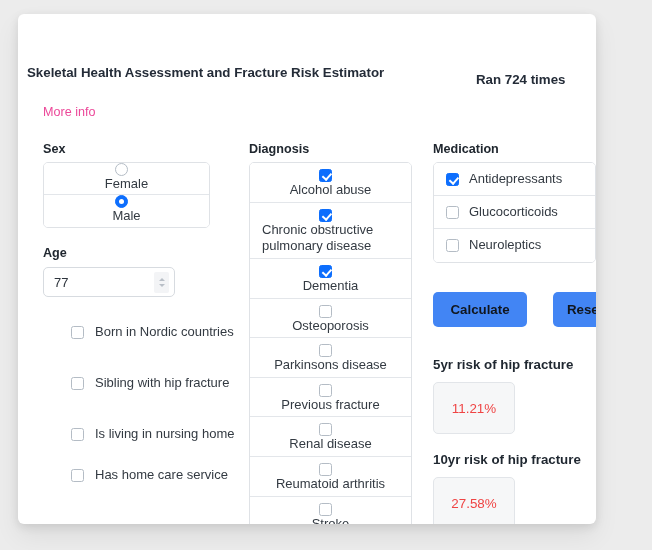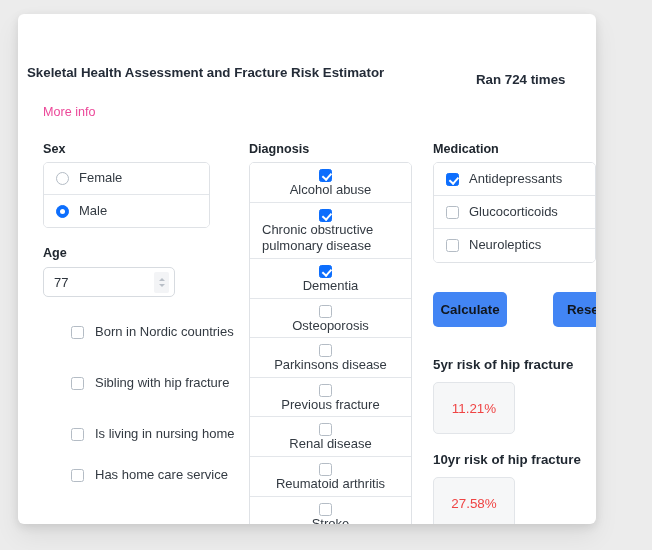--- a/index.html
+++ b/index.html
@@ -113,21 +113,21 @@
     border: solid #fff;
     border-width: 0 2px 2px 0;
     transform: rotate(42deg);
   }
 
   .lg-label { line-height: 1.28; }
 
   
   #sex-title { left: 25px; top: 128px; }
   #sex-list  { left: 25px; top: 148px; width: 167px; }
-  #sex-list .lg-item { height: 32px; }
+  #sex-list .lg-item { height: 32px; flex-direction: column; }
 
   #age-title { left: 25px; top: 232px; }
   .numinput {
     position: absolute;
     left: 25px; top: 253px;
     width: 132px; height: 30px;
     border: 1px solid #d7dbe0;
     border-radius: 5px;
     background: #fff;
     display: flex; align-items: center;
@@ -182,21 +182,21 @@
     position: absolute;
     background: #4285f4;
     border: none;
     border-radius: 5px;
     color: #11161d;
     font-family: "Liberation Sans", sans-serif;
     font-size: 13.3px; font-weight: bold;
     cursor: pointer;
     padding: 0;
   }
-  #btn-calculate { left: 415px; top: 278px; width: 74px; height: 35px; }
+  #btn-calculate { left: 415px; top: 278px; width: 94px; height: 35px; }
   #btn-reset     { left: 515px; top: 278px; width: 64px; height: 35px; margin-left: 20px; }
 
   
   .reslabel {
     position: absolute;
     font-size: 13.3px; font-weight: bold; color: #1f2730;
   }
   .resbox {
     position: absolute;
     height: 52px;

